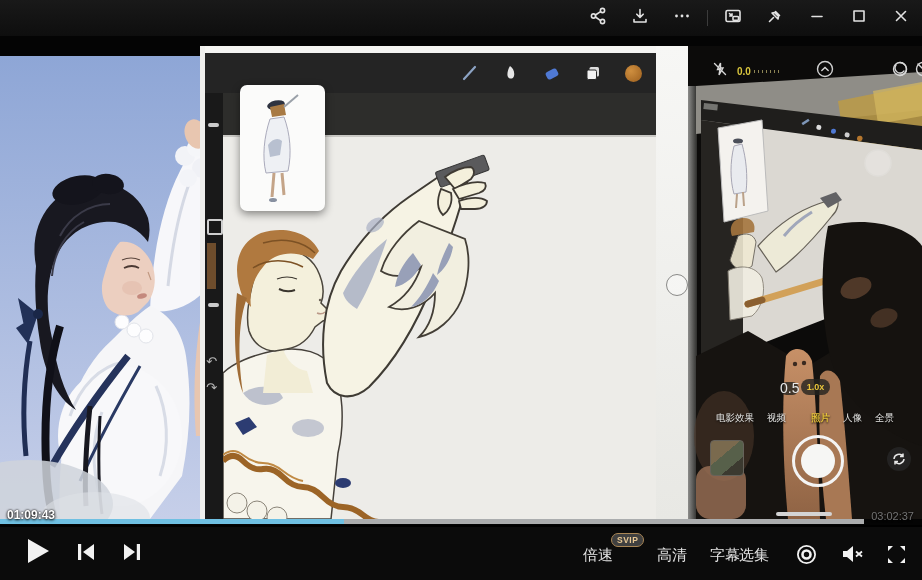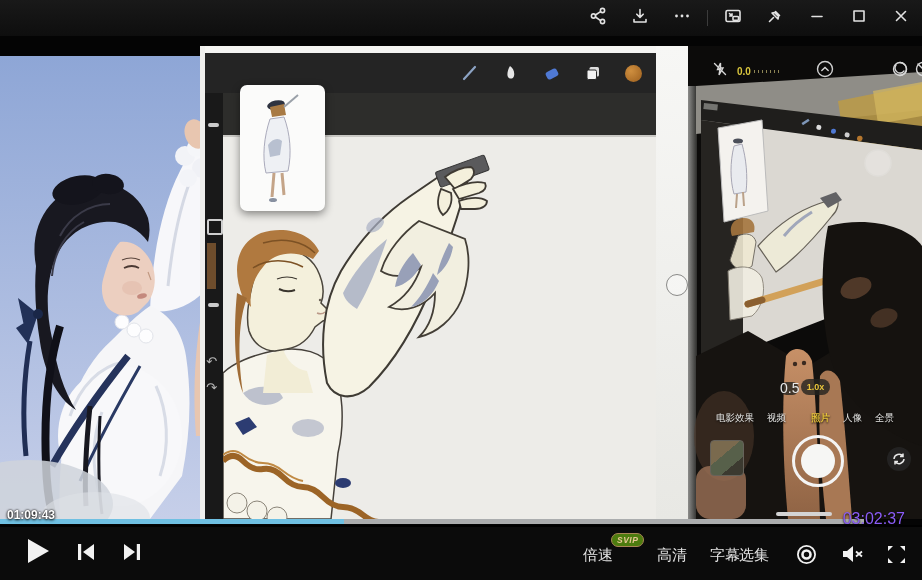--- a/index.html
+++ b/index.html
@@ -66,30 +66,30 @@
   .flip-btn{position:absolute;left:199px;top:401px;width:24px;height:24px;border-radius:50%;
             background:rgba(40,40,40,.75);display:flex;align-items:center;justify-content:center;}
   .flip-btn svg{stroke:#e8e8e8;fill:none;stroke-width:1.5;}
   .home-bar{position:absolute;left:88px;top:466px;width:56px;height:4px;border-radius:2px;background:#d4d4d4;}
   
   .progress-track{position:absolute;left:0;top:519px;width:864px;height:5px;
                   background:rgba(235,238,240,.72);z-index:45;}
   .progress-fill{height:5px;background:#6fc0e2;}
   .time-cur{position:absolute;left:7px;top:508px;color:#fff;font-size:12px;font-weight:bold;
             text-shadow:0 1px 3px #000,0 0 2px #000;z-index:46;}
-  .time-total{position:absolute;right:17px;top:510px;color:#8b5cf6;font-size:16px;
+  .time-total{position:absolute;right:8px;top:510px;color:#737373;font-size:11px;
               text-shadow:0 1px 2px #000;z-index:46;}
   
   .controls{position:absolute;left:0;top:527px;width:922px;height:53px;background:#0b0b0b;z-index:40;}
   .ctl-btn{position:absolute;display:flex;align-items:center;justify-content:center;}
   .ctl-btn svg{fill:#f2f2f2;stroke:none;}
   .ctl-label{position:absolute;top:19px;color:#e4e4e4;font-size:15px;cursor:default;}
   .svip{position:absolute;left:611px;top:6px;padding:0 5px;height:12px;line-height:12px;
-        font-size:8.5px;font-weight:bold;font-style:italic;color:#e7c794;letter-spacing:.5px;
-        background:#4d7c0f;border:1px solid #a98655;border-radius:7px;}
+        font-size:8.5px;font-weight:bold;color:#e7c794;letter-spacing:.5px;
+        background:#404040;border:1px solid #a98655;border-radius:7px;}
 </style>
 </head>
 <body>
 
 <div class="player">
 
   <div class="titlebar">
     <div class="win-icons">
       <div class="win-btn">
         <span><svg width="18" height="18" viewBox="0 0 18 18">

